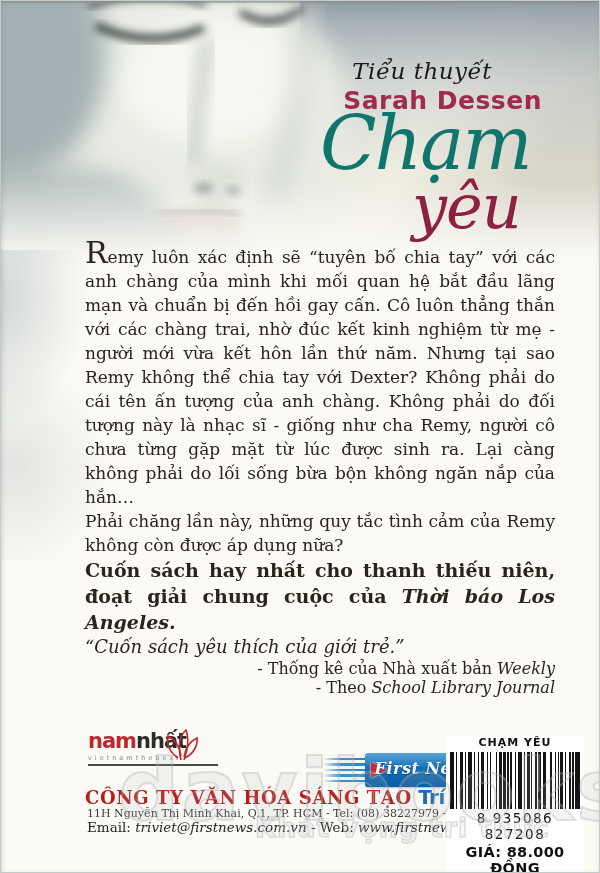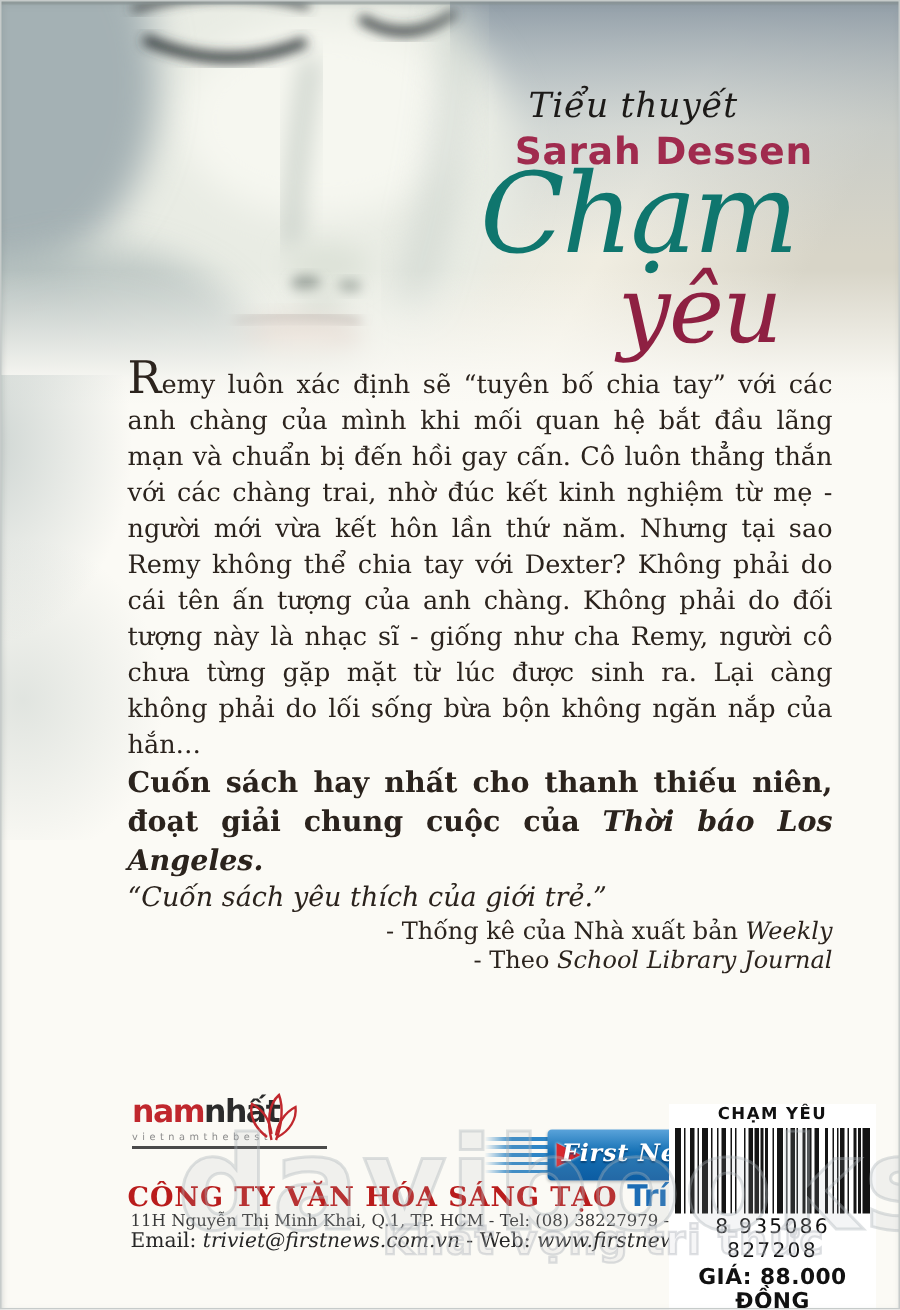--- a/index.html
+++ b/index.html
@@ -173,20 +173,21 @@
   </div>
   <div class="left-shade"></div>
 
   <div class="genre">Tiểu thuyết</div>
   <div class="author">Sarah Dessen</div>
   <div class="title-cham">Chạm</div>
   <div class="title-yeu">yêu</div>
 
   <div class="body-text">
     <p class="p1"><span class="initial">R</span><span>emy luôn xác định sẽ “tuyên bố chia tay” với các anh chàng của mình khi mối quan hệ bắt đầu lãng mạn và chuẩn bị đến hồi gay cấn. Cô luôn thẳng thắn với các chàng trai, nhờ đúc kết kinh nghiệm từ mẹ - người mới vừa kết hôn lần thứ năm. Nhưng tại sao Remy không thể chia tay với Dexter? Không phải do cái tên ấn tượng của anh chàng. Không phải do đối tượng này là nhạc sĩ - giống như cha Remy, người cô chưa từng gặp mặt từ lúc được sinh ra. Lại càng không phải do lối sống bừa bộn không ngăn nắp của hắn…</span></p>
+    <p class="p2">Phải chăng lần này, những quy tắc tình cảm của Remy không còn được áp dụng nữa?</p>
     <p class="award"><span>Cuốn sách hay nhất cho thanh thiếu niên, đoạt giải chung cuộc của </span><span class="ital">Thời báo Los Angeles.</span></p>
     <p class="quote">“Cuốn sách yêu thích của giới trẻ.”</p>
     <p class="attr"><span>- Thống kê của Nhà xuất bản </span><span class="ital">Weekly</span></p>
     <p class="attr"><span>- Theo </span><span class="ital">School Library Journal</span></p>
   </div>
 
   <div class="vn-logo">
     <div class="vn-flower">
       <svg width="46" height="34" viewBox="0 0 46 34">
           <g fill="none" stroke="#c0272d" stroke-width="1.6">

